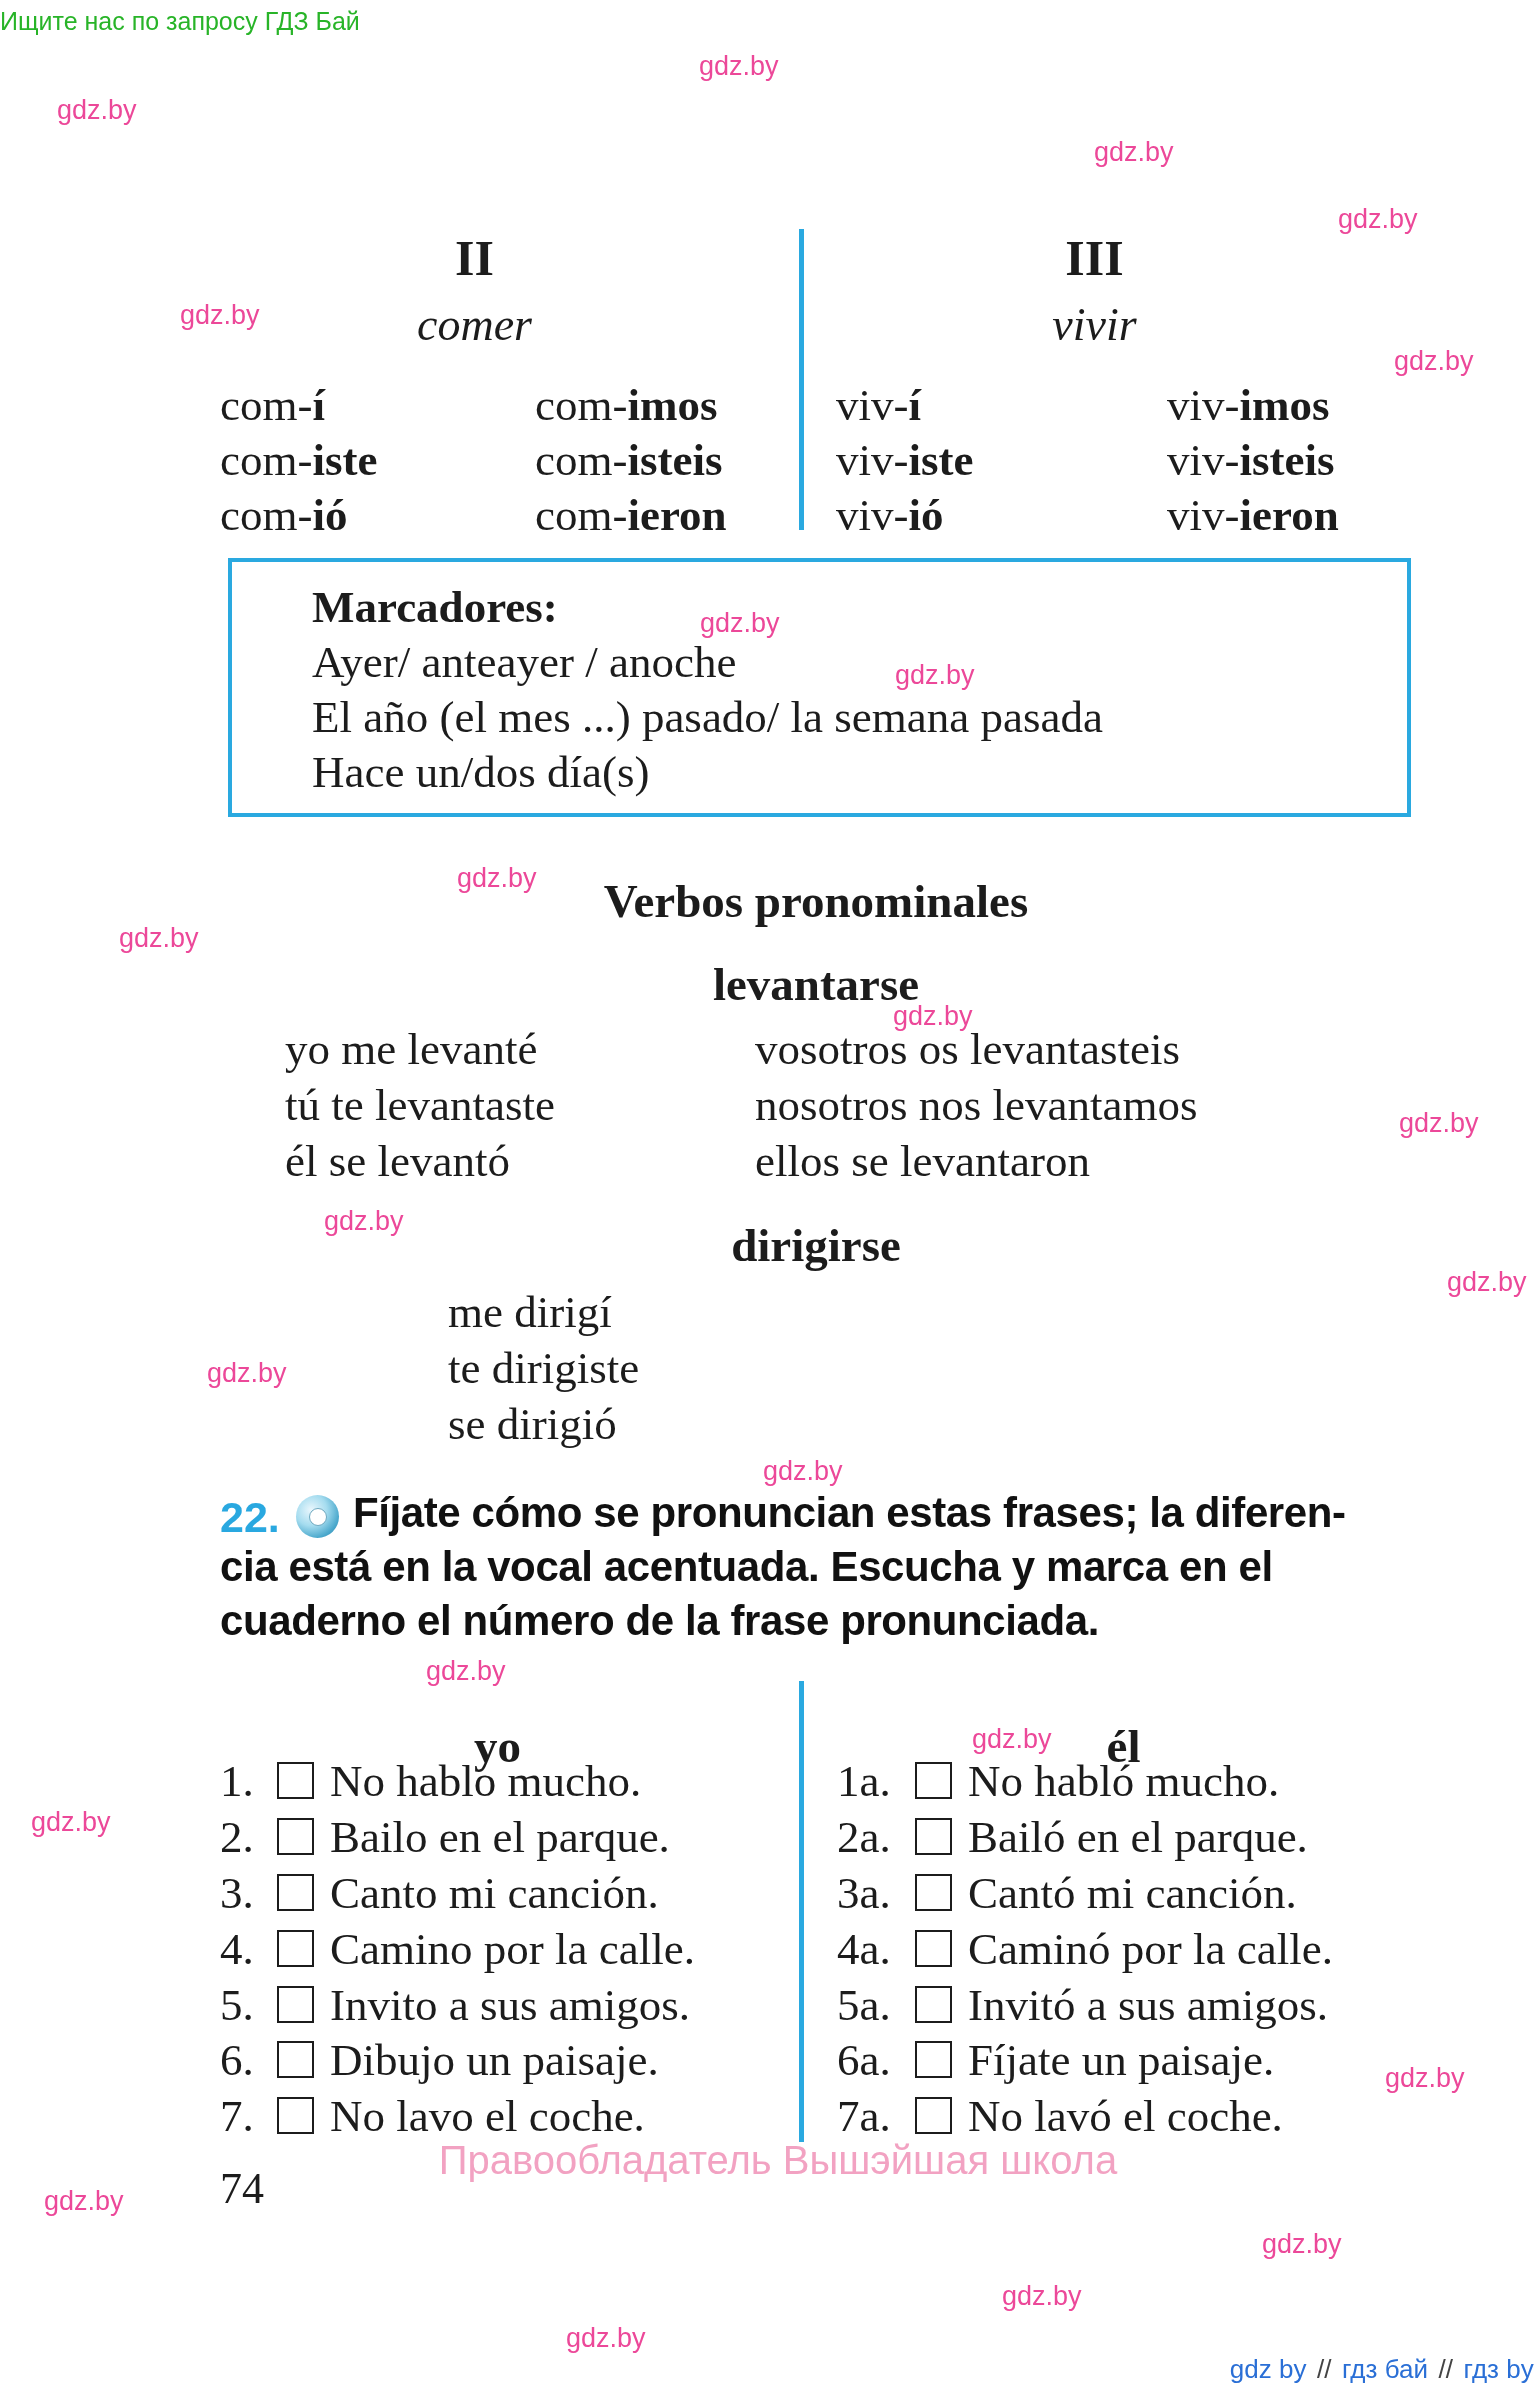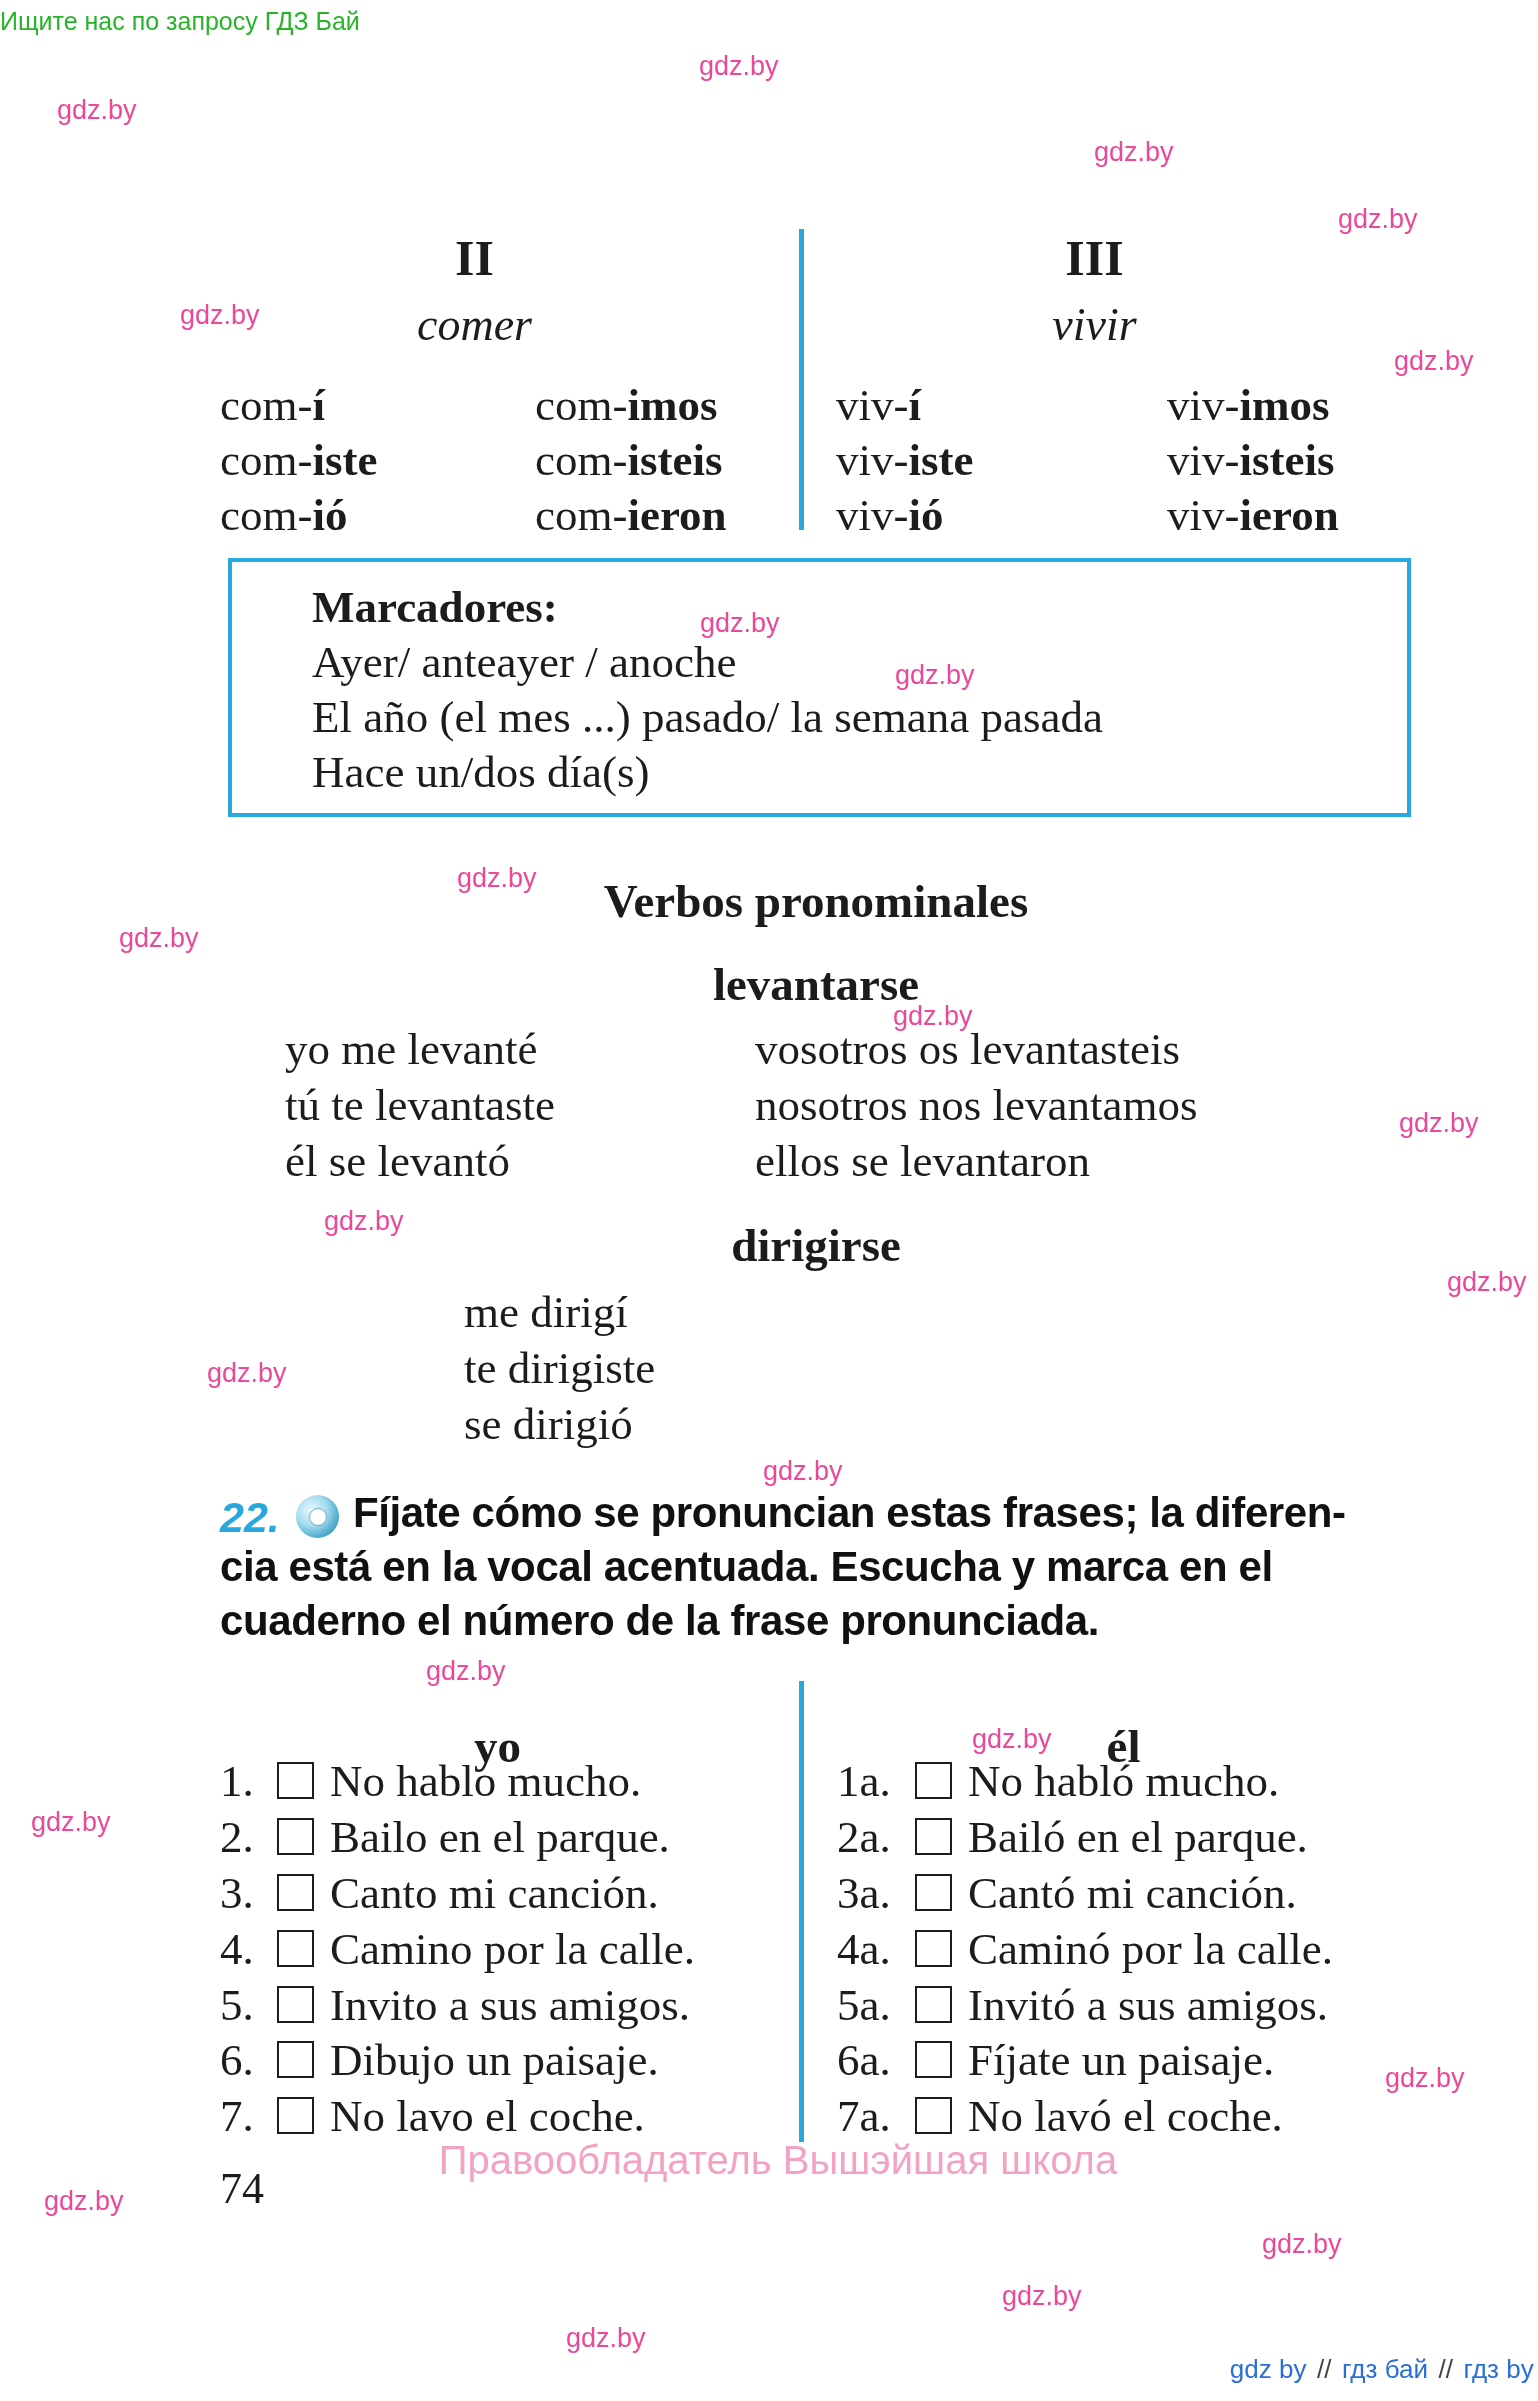--- a/index.html
+++ b/index.html
@@ -26,21 +26,21 @@
 
   .marc-box { left:228px; top:558px; width:1183px; height:259px;
     border:4.4px solid #2aa9e0; padding:17.7px 0 0 80px; font-size:45px; line-height:55px; }
   .marc-box .t { font-weight:700; }
 
   .sec-title { font-size:47px; font-weight:700; }
 
   .vcol { font-size:45px; line-height:56px; white-space:nowrap; }
 
   .ex-num { font-size:43px; font-weight:700; color:#29a8e0;
-    font-family:"Liberation Sans",sans-serif;font-style:italic; }
+    font-family:"Liberation Sans",sans-serif; }
   .ex-line { font-size:42px; font-weight:700; color:#111;
     font-family:"Liberation Sans",sans-serif; white-space:nowrap; letter-spacing:-0.4px; }
 
   .cd { width:43px; height:43px; border-radius:50%;
     background:radial-gradient(circle at 35% 35%, #eaf7fd 0%, #a5dcef 40%, #4aa8cc 72%, #2b7fa8 100%); }
   .cd::after { content:""; position:absolute; left:13.3px; top:13.3px; width:16px; height:16px;
     border-radius:50%; background:#fff; border:1.8px solid #6fa9c0; }
 
   .col-hdr { font-size:47px; font-weight:700;margin-top:33px; }
 
@@ -125,21 +125,21 @@
     <div>él se levantó</div>
   </div>
   <div class="abs vcol" style="left:755px;top:1021px">
     <div>vosotros os levantasteis</div>
     <div>nosotros nos levantamos</div>
     <div>ellos se levantaron</div>
   </div>
 
   <div class="abs sec-title center" style="left:417px;top:1218px;width:798px">dirigirse</div>
 
-  <div class="abs vcol" style="left:464px;top:1284px">
+  <div class="abs vcol" style="left:448px;top:1284px">
     <div>me dirigí</div>
     <div>te dirigiste</div>
     <div>se dirigió</div>
   </div>
 
   <span class="abs ex-num" style="left:220px;top:1493px">22.</span>
   <span class="abs cd" style="left:296px;top:1495px"></span>
   <span class="abs ex-line" style="left:353px;top:1489px">Fíjate cómo se pronuncian estas frases; la diferen-</span>
   <span class="abs ex-line" style="left:220px;top:1543px">cia está en la vocal acentuada. Escucha y marca en el</span>
   <span class="abs ex-line" style="left:220px;top:1597px">cuaderno el número de la frase pronunciada.</span>

